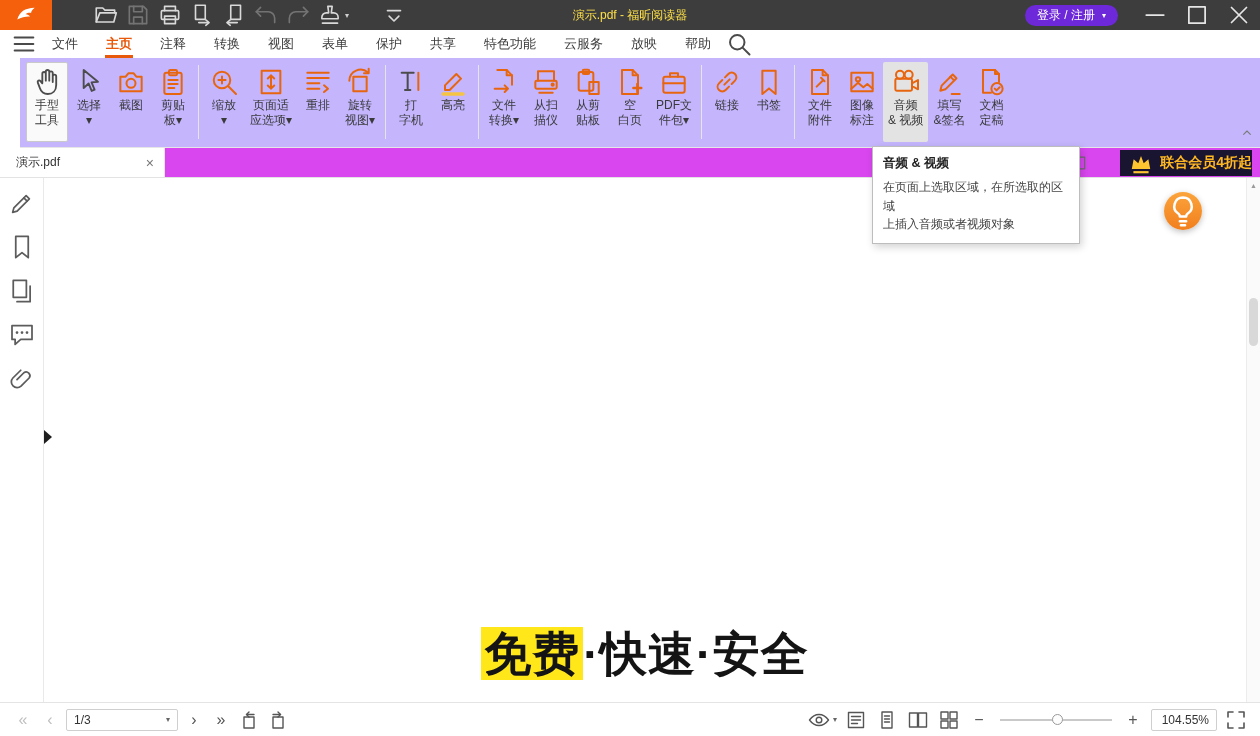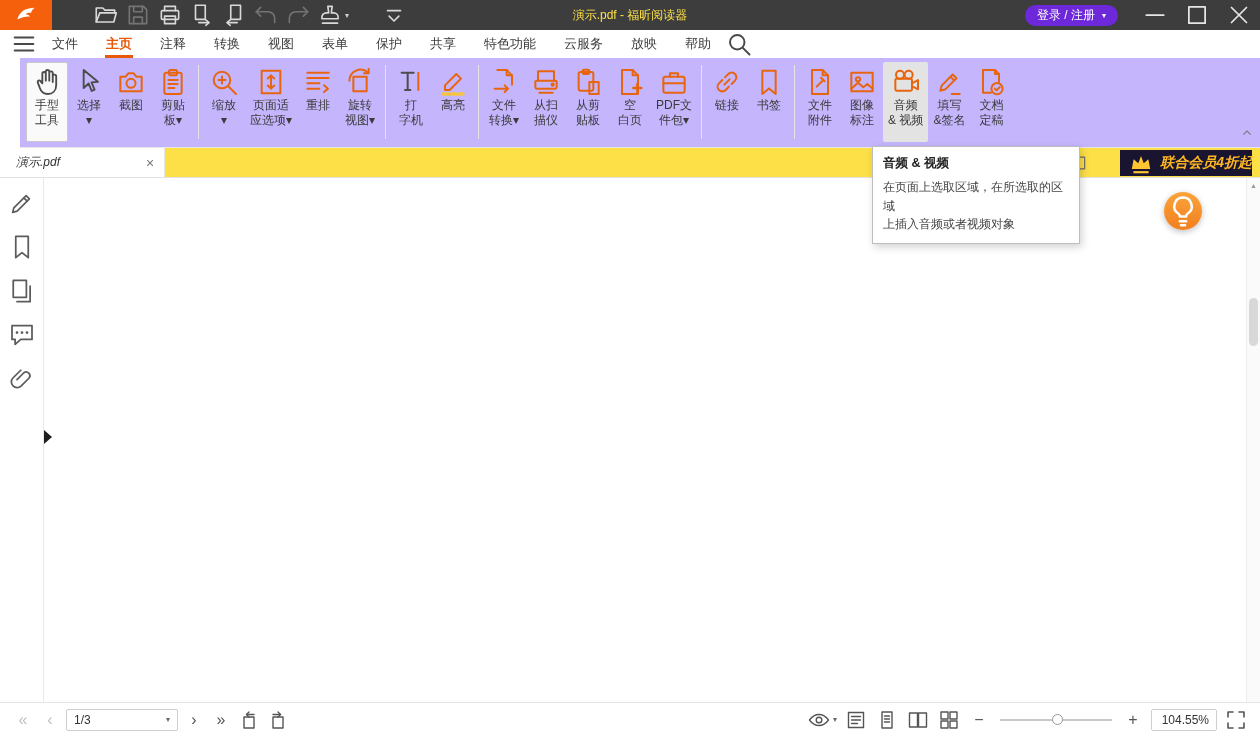--- a/index.html
+++ b/index.html
@@ -38,21 +38,21 @@
   .rbtn.selected { border-color:#C9C9C9; background:#FAFAFA; }
   .rbtn.hover { background:#E3E3E3; }
   .ric { height:32px; display:flex; align-items:center; justify-content:center; }
   .ric svg { width:25px; height:25px; }
   .rlabel { font-size:12px; line-height:15px; color:#3A3A3A; text-align:center; white-space:nowrap; }
   .rsep { width:1px; background:#E5E5E5; height:74px; margin:3px 4px 0; flex:none; }
   .collapse { position:absolute; right:5px; bottom:6px; width:16px; height:16px; color:#7A7A7A; }
   .collapse svg { width:14px; height:14px; }
 
   
-  .tabbar { height:30px; background:#fde047; border-bottom:1px solid #E3E3E3; display:flex; align-items:stretch; position:relative;font-style:italic; }
+  .tabbar { height:30px; background:#d946ef; border-bottom:1px solid #E3E3E3; display:flex; align-items:stretch; position:relative; }
   .tabs { display:flex; }
   .tab { width:165px; display:flex; align-items:center; padding:0 10px 0 16px; font-size:12px; color:#333; border-right:1px solid #E6E6E6; }
   .tab.active { background:#FFFFFF; }
   .tclose { margin-left:auto; color:#777; font-size:14px; line-height:1; cursor:pointer; }
   .ptoggle { position:absolute; right:172px; top:5px; width:20px; height:20px; color:#6B6B6B; }
   .ptoggle svg { width:16px; height:16px; }
   .promo { position:absolute; right:8px; top:2px; height:26px; display:flex; align-items:center; background:#191430; color:#FFB822; padding:0 0 0 8px; gap:6px; font-size:14px; font-weight:bold; white-space:nowrap; cursor:pointer; }
   .promo svg { width:20px; height:20px; }
 
   
@@ -640,20 +640,21 @@
     <div class="doc">
       <div class="handle"></div>
       <div class="bulb">
           <span style="display: inline-flex; width: 100%; height: 100%; align-items: center; justify-content: center;">
             <svg viewBox="0 0 24 24" fill="none" stroke="#FFFFFF" stroke-width="1.6" stroke-linecap="round" stroke-linejoin="round" style="width: 100%; height: 100%;">
               <path d="M12 3.5a5.5 5.5 0 00-3 10.1c.6.4 1 1.1 1 1.9h4c0-.8.4-1.5 1-1.9a5.5 5.5 0 00-3-10.1z"></path>
               <path d="M10 18.5h4M10.7 21h2.6"></path>
             </svg>
           </span>
         </div>
+      <div class="heading"><span class="hl">免费</span><span>·快速·安全</span></div>
     </div>
     <div class="scroll">
       <div class="sup">▲</div>
       <div class="sthumb"></div>
     </div>
   </div>
 
   <div class="statusbar">
     <div class="sleft">
         <div class="sbtn disabled">

